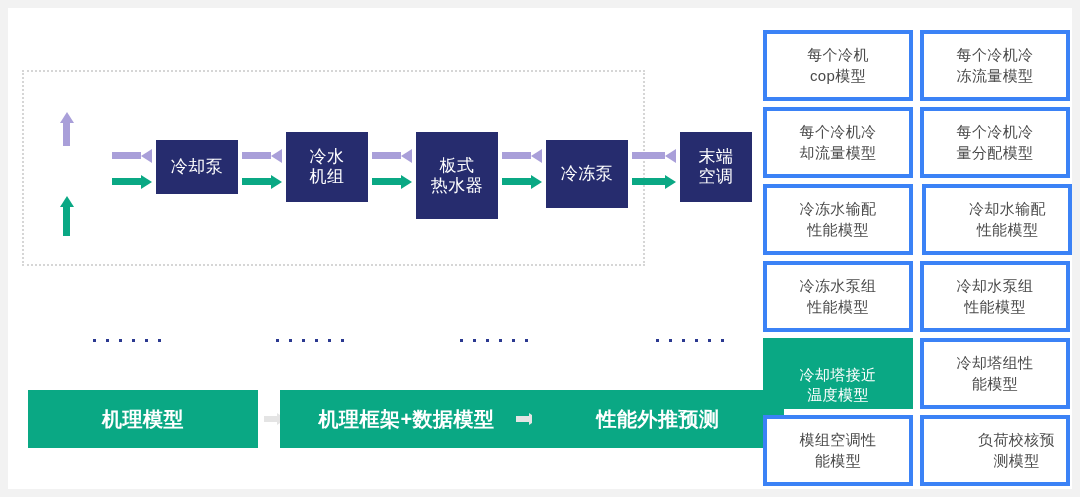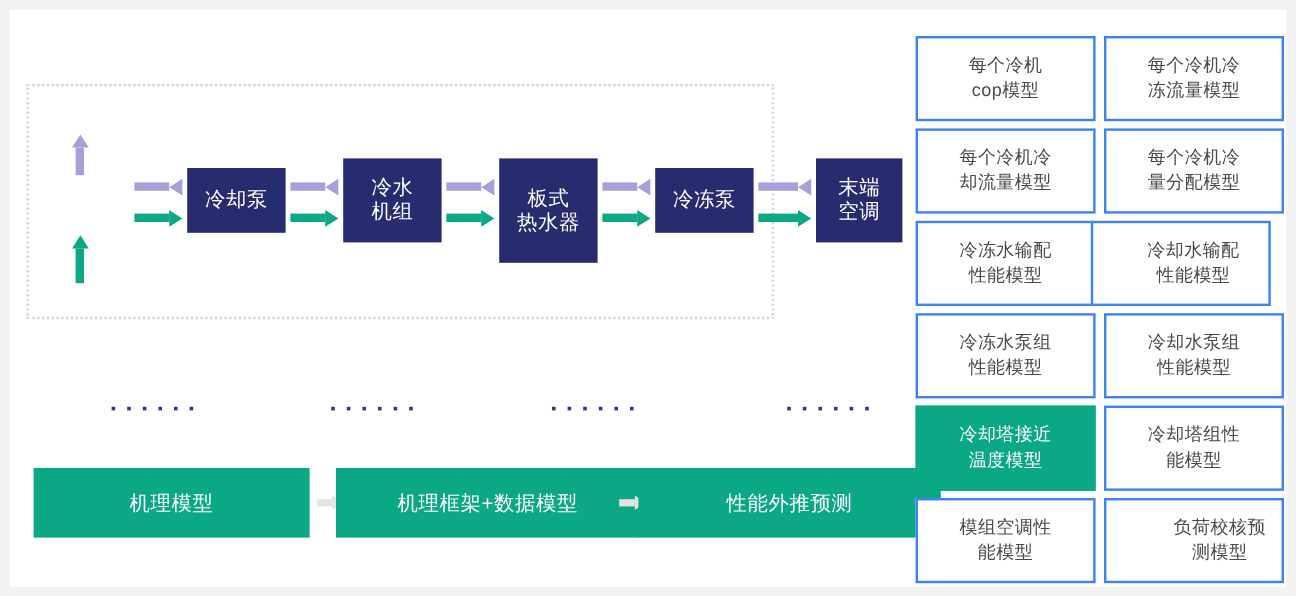--- a/index.html
+++ b/index.html
@@ -90,22 +90,23 @@
   .dots i{
     display:block;width:3px;height:3px;background:#2b3990;
   }
 
   
   .stage-bar{
     position:absolute;
     background:#0aa884;
     color:#ffffff;
     display:flex;align-items:center;justify-content:center;
-    font-size:17px;letter-spacing:0.5px;
+    font-size:20px;letter-spacing:0.5px;
     box-sizing:border-box;
+    font-weight:bold;
   }
   .stage-arrow{
     position:absolute;
     height:13px;
     display:flex;align-items:center;
   }
   .stage-arrow .shaft{height:6px;flex:1;background:#e4e4e4;}
   .stage-arrow .head{
     width:0;height:0;
     border-top:6.5px solid transparent;
@@ -114,33 +115,34 @@
   }
 
   
   #model-grid{
     position:absolute;left:755px;top:22px;
     width:306px;height:455px;
   }
   .model-cell{
     position:absolute;
     width:150px;height:71px;
-    border:2px solid #3b82f6;
+    border:4px solid #3b82f6;
     box-sizing:border-box;
     display:flex;align-items:center;justify-content:center;
     text-align:center;
     font-size:15px;line-height:1.35;
     color:#4a4a4a;
     background:#ffffff;
     letter-spacing:0.4px;
   }
   .model-cell.highlight{
     background:#0aa884;
     border-color:#0aa884;
     color:#ffffff;
+    align-items:flex-end;
   }
   .model-cell .txt{display:block;padding:0 4px;}
 </style>
 </head>
 <body>
 
 <div id="page">
   <div id="card">
 
     <div id="dotted-region"></div>
@@ -166,21 +168,21 @@
       <span>冷却泵</span>
     </div>
 
     <div class="proc-box" style="left:408px;top:124px;width:82px;height:87px;">
       <div>
         <span>板式</span>
         <span>热水器</span>
       </div>
     </div>
 
-    <div class="proc-box" style="left:538px;top:132px;width:82px;height:54px;">
+    <div class="proc-box" style="left:538px;top:132px;width:82px;height:68px;">
       <span>冷冻泵</span>
     </div>
 
     <div class="proc-box" style="left:672px;top:124px;width:72px;height:70px;">
       <div>
         <span>末端</span>
         <span>空调</span>
       </div>
     </div>
 
@@ -309,21 +311,21 @@
           <span>量分配模型</span>
         </div>
       </div>
 
       <div class="model-cell" style="left:0px;top:154px;">
         <div class="txt">
           <span>冷冻水输配</span><br>
           <span>性能模型</span>
         </div>
       </div>
-      <div class="model-cell" style="left:146px;top:154px;padding-left:21px;">
+      <div class="model-cell" style="left:159px;top:154px;padding-left:21px;">
         <div class="txt">
           <span>冷却水输配</span><br>
           <span>性能模型</span>
         </div>
       </div>
 
       <div class="model-cell" style="left:0px;top:231px;">
         <div class="txt">
           <span>冷冻水泵组</span><br>
           <span>性能模型</span>

